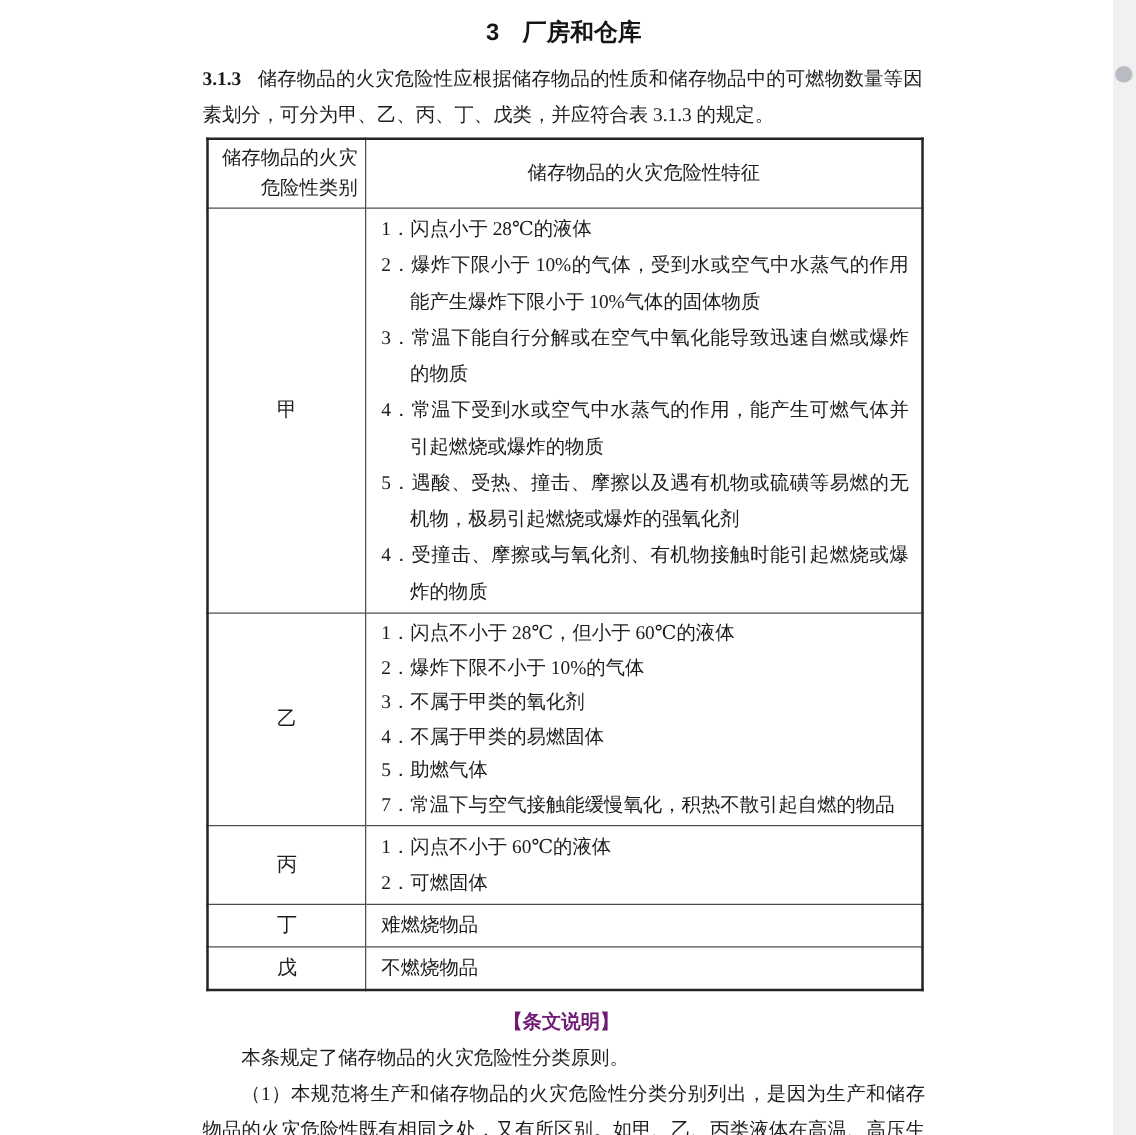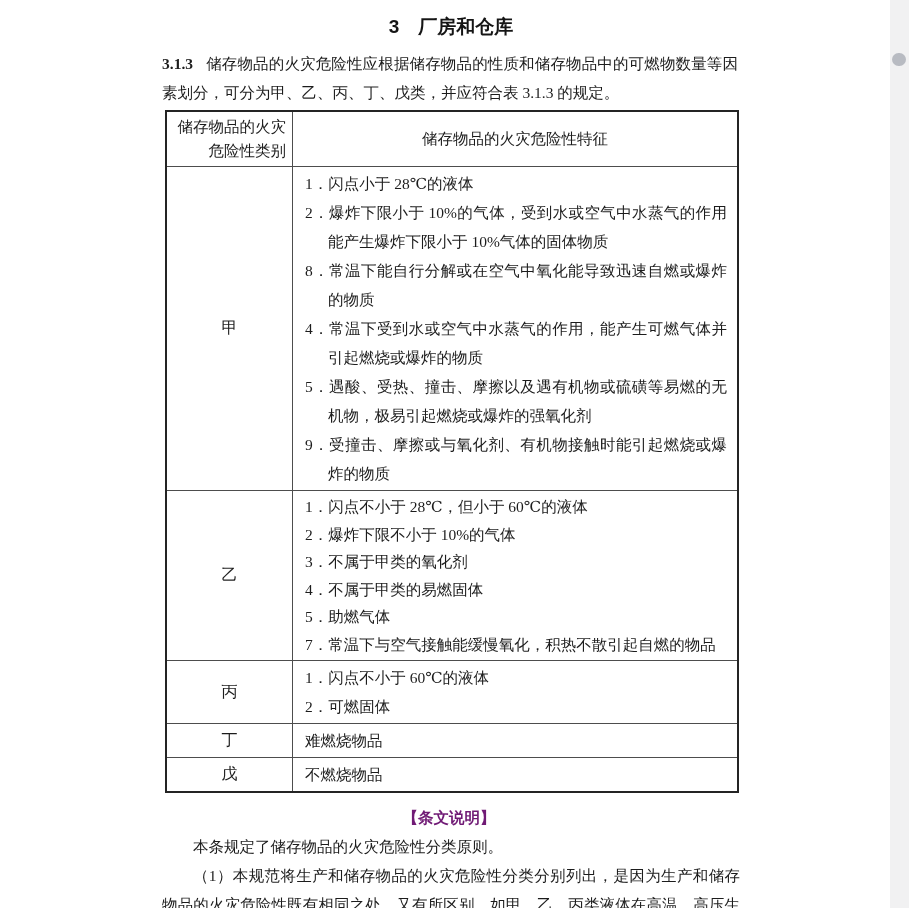--- a/index.html
+++ b/index.html
@@ -139,24 +139,24 @@
     <tbody>
         <tr>
       <th class="col-cat">储存物品的火灾危险性类别</th>
       <th>储存物品的火灾危险性特征</th>
     </tr>
     <tr class="row-jia">
       <td class="cat-cell">甲</td>
       <td class="feat-cell">
         <div class="feat-item">1．闪点小于 28℃的液体</div>
         <div class="feat-item">2．爆炸下限小于 10%的气体，受到水或空气中水蒸气的作用能产生爆炸下限小于 10%气体的固体物质</div>
-        <div class="feat-item">8．常温下能自行分解或在空气中氧化能导致迅速自燃或爆炸的物质</div>
+        <div class="feat-item">3．常温下能自行分解或在空气中氧化能导致迅速自燃或爆炸的物质</div>
         <div class="feat-item">4．常温下受到水或空气中水蒸气的作用，能产生可燃气体并引起燃烧或爆炸的物质</div>
         <div class="feat-item">5．遇酸、受热、撞击、摩擦以及遇有机物或硫磺等易燃的无机物，极易引起燃烧或爆炸的强氧化剂</div>
-        <div class="feat-item">9．受撞击、摩擦或与氧化剂、有机物接触时能引起燃烧或爆炸的物质</div>
+        <div class="feat-item">4．受撞击、摩擦或与氧化剂、有机物接触时能引起燃烧或爆炸的物质</div>
       </td>
     </tr>
     <tr class="row-yi">
       <td class="cat-cell">乙</td>
       <td class="feat-cell">
         <div class="feat-item">1．闪点不小于 28℃，但小于 60℃的液体</div>
         <div class="feat-item">2．爆炸下限不小于 10%的气体</div>
         <div class="feat-item">3．不属于甲类的氧化剂</div>
         <div class="feat-item">4．不属于甲类的易燃固体</div>
         <div class="feat-item">5．助燃气体</div>

